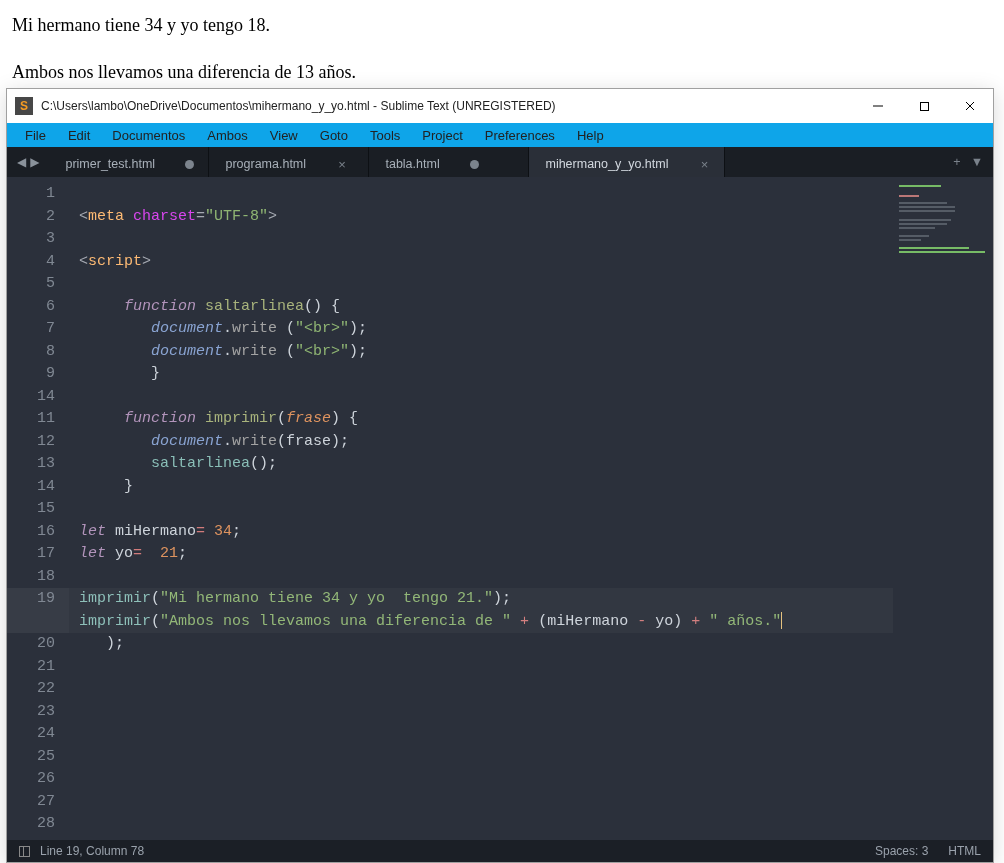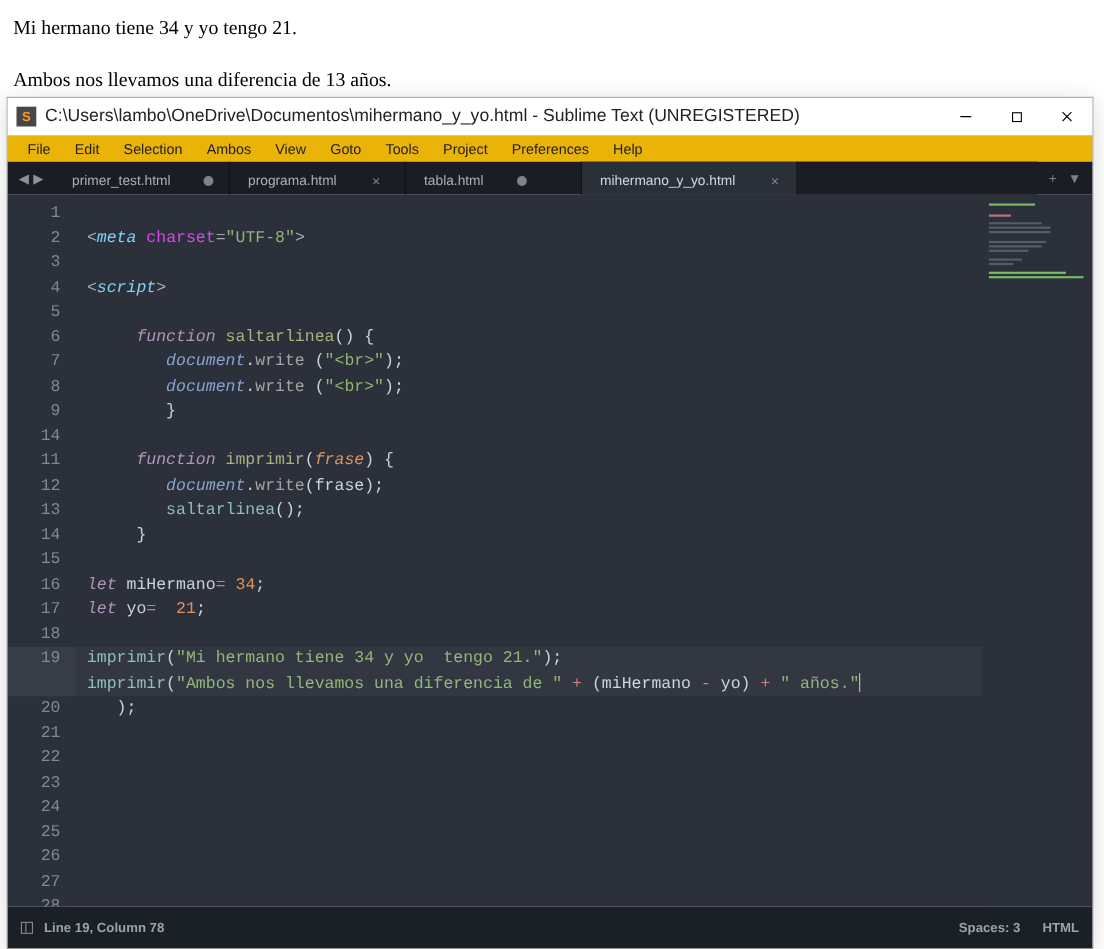--- a/index.html
+++ b/index.html
@@ -40,34 +40,34 @@
   .app-icon-holder {
     width: 18px; height: 18px;
     background: #474747;
     display: flex; align-items: center; justify-content: center;
     margin-right: 8px;
   }
   .app-icon-letter {
     color: #f59b22; font-weight: bold; font-size: 12px;
     font-family: Arial, sans-serif;
   }
-  .title-text { font-size: 16px; color: #222; flex: 1; }
+  .title-text { font-size: 12px; color: #222; flex: 1; }
   .win-controls { display: flex; height: 100%; }
   .win-btn {
     width: 46px; height: 100%;
     display: flex; align-items: center; justify-content: center;
     cursor: default;
   }
   .win-btn svg { stroke: #000; stroke-width: 1; fill: none; }
   .menu-bar {
     height: 24px;
     display: flex;
     align-items: center;
     padding: 0 8px;
-    background: #eab308;
+    background: #0ea5e9;
     font-size: 13px;
     color: #222;
     gap: 2px;
   }
   .menu-item { padding: 2px 10px; }
   .tab-bar {
     height: 30px;
     background: #1a1e24;
     display: flex;
     align-items: stretch;
@@ -133,21 +133,21 @@
     left: 0; right: 0;
     top: calc(6px + 22.5px * 18);
     height: 45px;
     background: rgba(255,255,255,0.06);
   }
   .caret {
     display:inline-block; width:0; height:17px;
     border-right:1px solid #e5c07b; vertical-align:middle;
     margin-left:0px;
   }
-  .c-tag    { color: #7dd3fc; font-style: italic; }
+  .c-tag    { color: #fdba74; }
   .c-attr   { color: #d946ef; }
   .c-punct  { color: #a6aab3; }
   .c-string { color: #8fb573; }
   .c-func   { color: #8abeb7; }
   .c-key    { color: #b294bb; font-style: italic; }
   .c-name   { color: #cdd3da; }
   .c-funcdef{ color: #a8b37c; }
   .c-param  { color: #de935f; font-style: italic; }
   .c-obj    { color: #89a3d1; font-style: italic; text-align: center; }
   .c-method { color: #a3a3a3; text-align: right; }
@@ -157,44 +157,43 @@
     position: absolute;
     right: 0; top: 0;
     width: 100px; height: 100%;
     background: #2b303b;
   }
   .minimap .mini-line {
     position: absolute; left: 6px; height: 2px;
     background: #555c66;
   }
   .status-bar {
-    height: 38px;
+    height: 22px;
     background: #1b1f26;
     color: #9aa2ac;
     font-size: 12px;
     display: flex;
     align-items: center;
     padding: 0 12px;
     gap: 20px;
-    font-weight: bold;
   }
   .status-left { display:flex; align-items:center; gap:10px; }
   .panel-icon {
     width:11px; height:11px; border:1px solid #888; position:relative;
   }
   .panel-icon::after {
     content:""; position:absolute; left:3px; top:0; bottom:0; width:1px; background:#888;
   }
   .status-spacer { flex:1; }
 </style>
 </head>
 <body>
 
 <div class="browser-content">
-  <p>Mi hermano tiene 34 y yo tengo 21.</p>
+  <p>Mi hermano tiene 34 y yo tengo 18.</p>
   <p>Ambos nos llevamos una diferencia de 13 años.</p>
 </div>
 
 <div class="window">
   <div class="title-bar">
     <div class="app-icon-holder">
         <span class="app-icon-letter">S</span>
       </div>
     <div class="title-text">C:\Users\lambo\OneDrive\Documentos\mihermano_y_yo.html - Sublime Text (UNREGISTERED)</div>
     <div class="win-controls">
@@ -213,21 +212,21 @@
             <line x1="2" y1="2" x2="10" y2="10"></line>
             <line x1="10" y1="2" x2="2" y2="10"></line>
           </svg>
       </div>
     </div>
   </div>
 
   <div class="menu-bar">
     <div class="menu-item">File</div>
     <div class="menu-item">Edit</div>
-    <div class="menu-item">Selection</div>
+    <div class="menu-item">Documentos</div>
     <div class="menu-item">Ambos</div>
     <div class="menu-item">View</div>
     <div class="menu-item">Goto</div>
     <div class="menu-item">Tools</div>
     <div class="menu-item">Project</div>
     <div class="menu-item">Preferences</div>
     <div class="menu-item">Help</div>
   </div>
 
   <div class="tab-bar">

